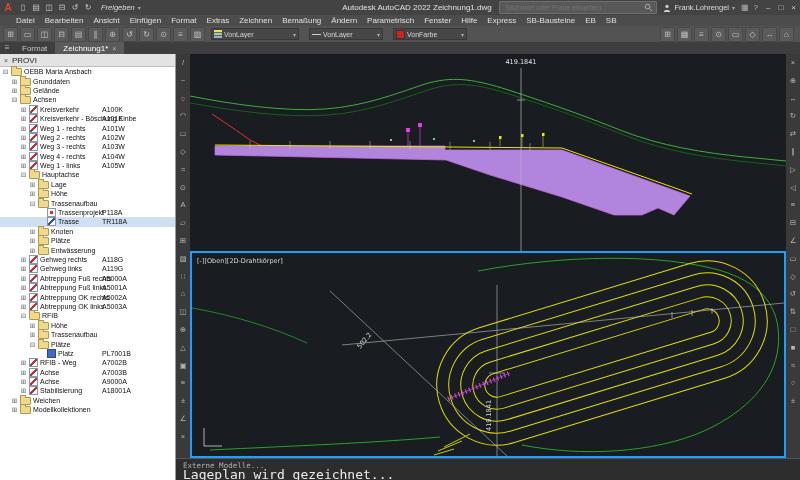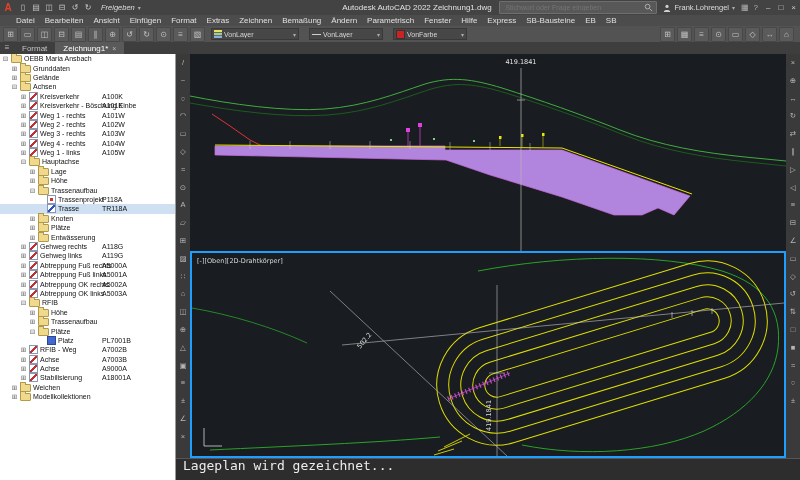--- a/index.html
+++ b/index.html
@@ -206,20 +206,24 @@
   <div class="tab">
     <span>Format</span>
   </div>
   <div class="tab active">
     <span>Zeichnung1*</span>
     <span class="close">×</span>
   </div>
 </div>
 
 <div class="palette">
+  <div class="pal-header">
+    <span class="pal-close">×</span>
+    <span class="pal-title">PROVI</span>
+  </div>
   <div class="tree">
       <div class="tree-row" style="padding-left: 2px;">
     <span class="exp">⊟</span>
     <span class="node-icon icon-folder"></span>
     <span class="node-label">OEBB Maria Ansbach</span>
     <span class="node-file"></span>
   </div>
       <div class="tree-row" style="padding-left: 11px;">
     <span class="exp">⊞</span>
     <span class="node-icon icon-folder"></span>
@@ -567,14 +571,15 @@
           <line x1="12" y1="193" x2="12" y2="175"></line>
       </g>
       <text x="5" y="10" font-size="6.5" fill="#d8d8d8" font-family="DejaVu Sans">[-][Oben][2D-Drahtkörper]</text>
       <text x="168" y="96" transform="rotate(-50 168 96)" font-size="6.5" fill="#d8d8d8" font-family="DejaVu Sans">502.2</text>
       <text x="299" y="178" transform="rotate(-90 299 178)" font-size="6.5" fill="#d8d8d8" font-family="DejaVu Sans">419.1841</text>
     </svg>
   </div>
 </div>
 
 <div class="cmdline">
+  <div class="cmd-history">Externe Modelle...</div>
   <div class="cmd-prompt">Lageplan wird gezeichnet...</div>
 </div>
 
 </body></html>

